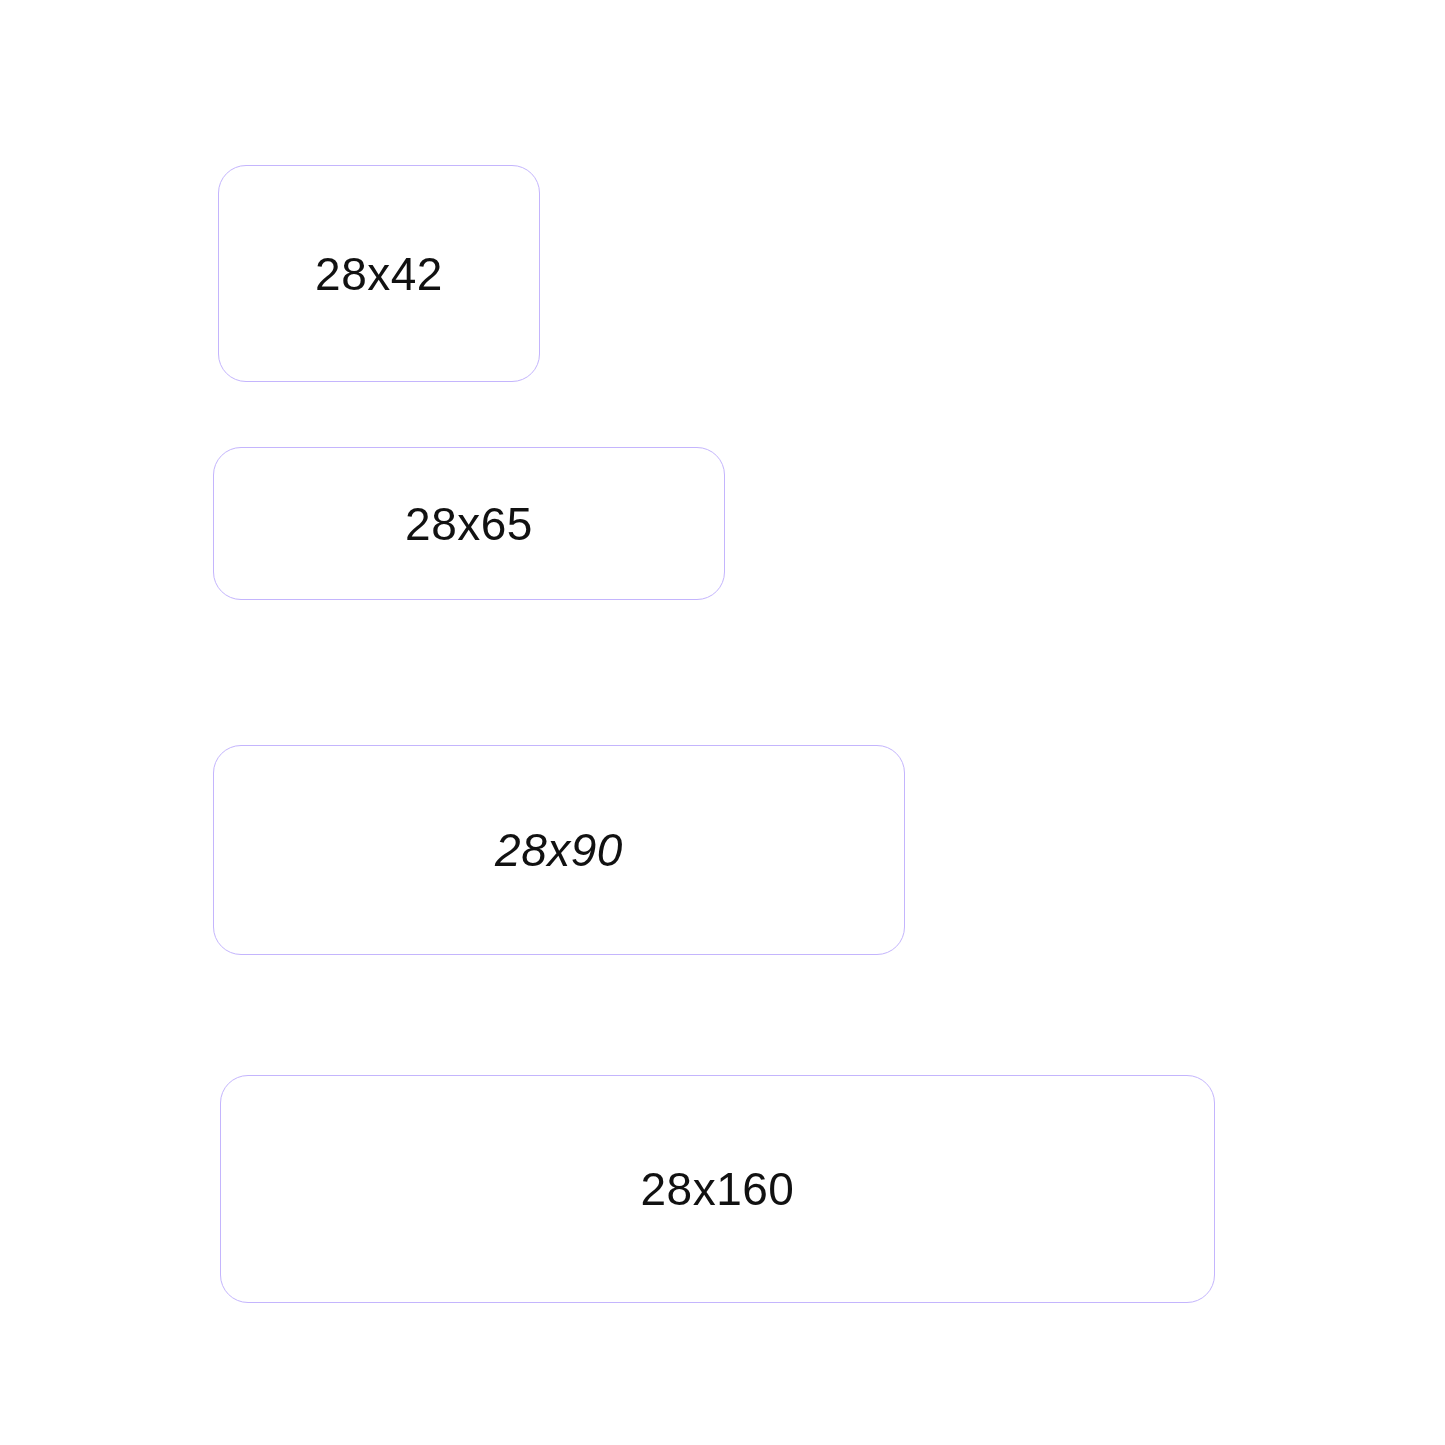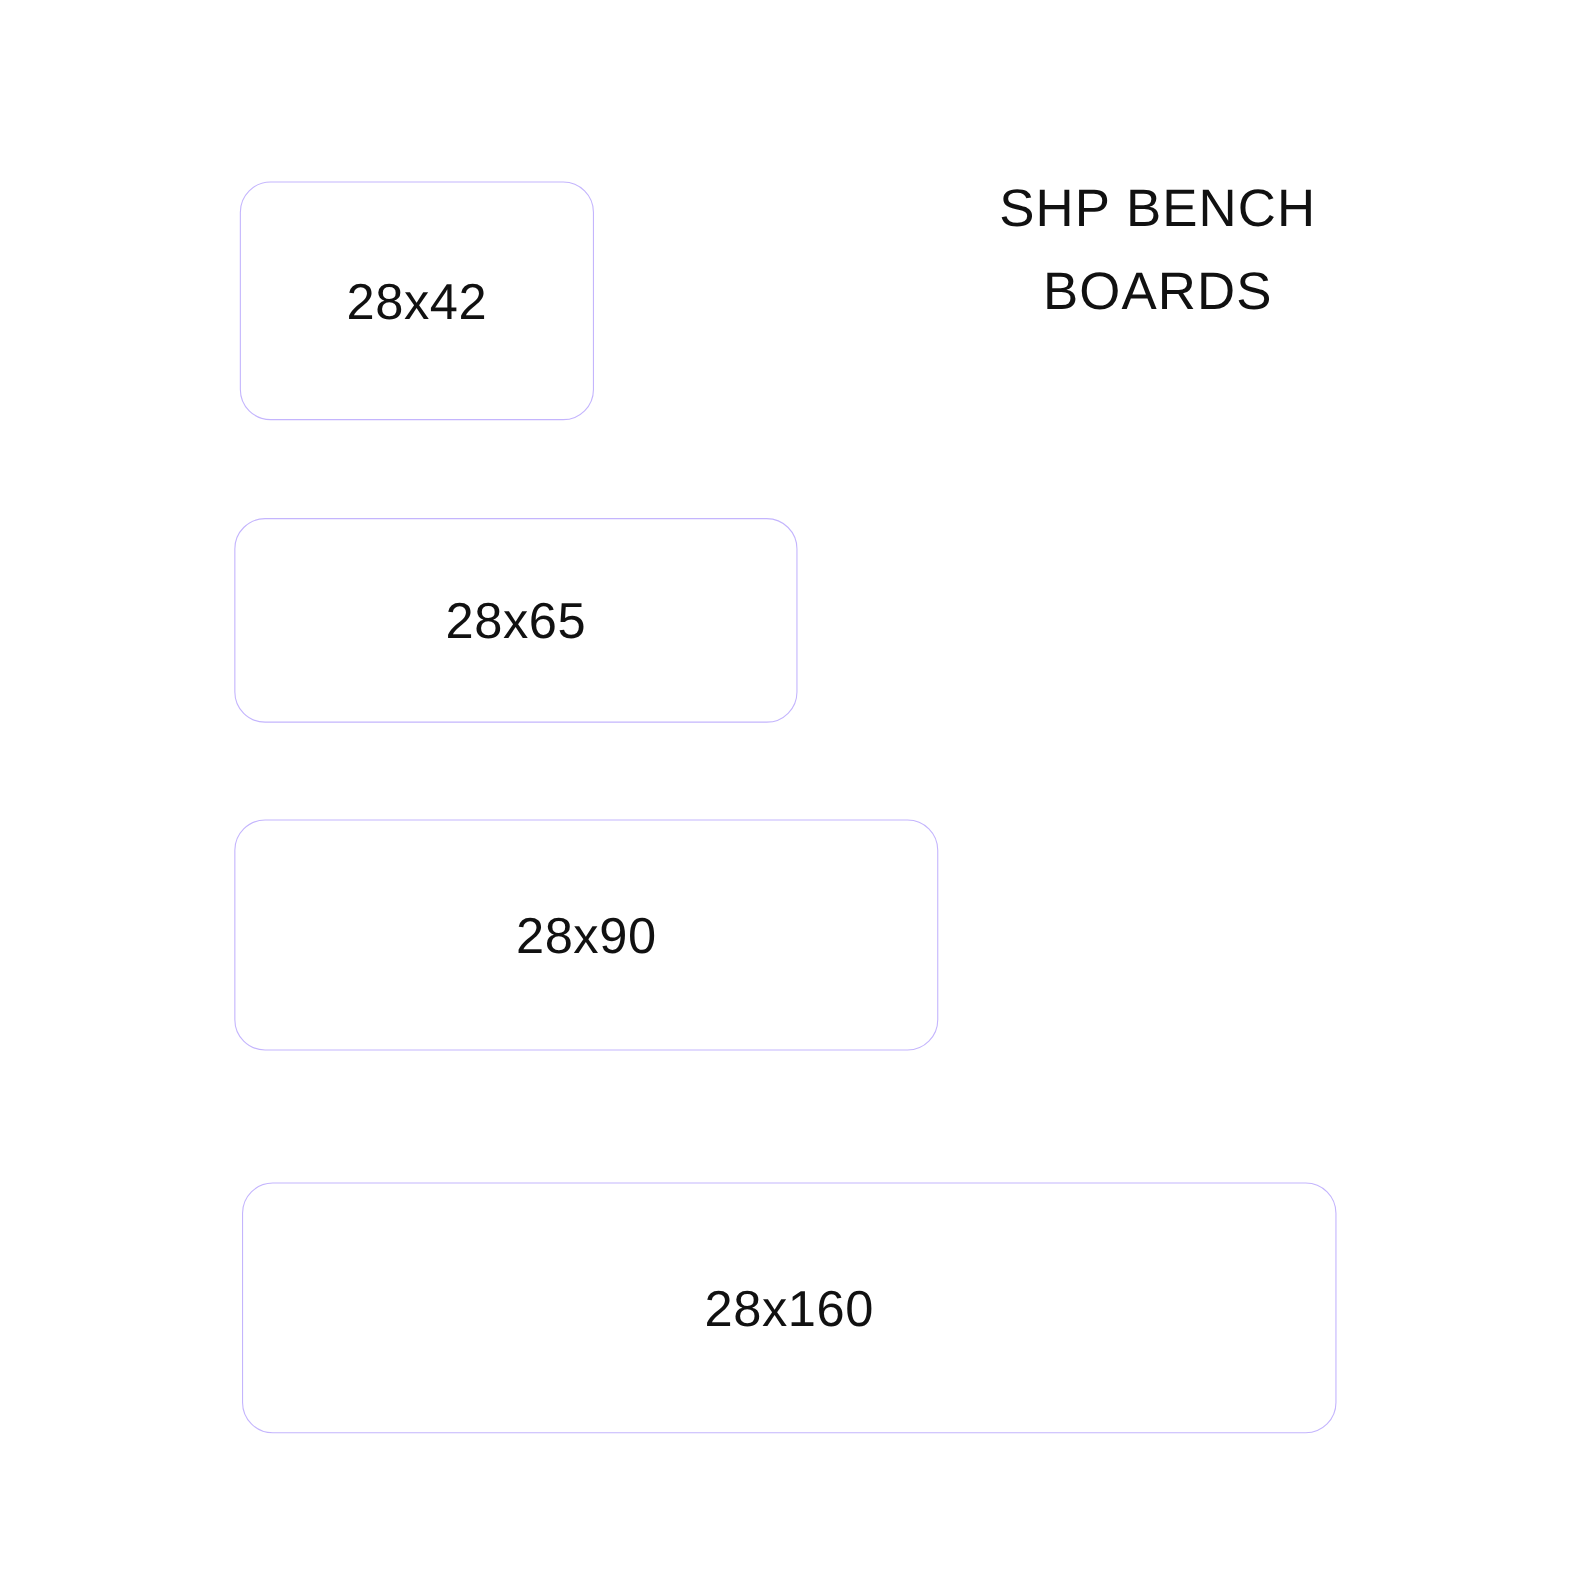--- a/index.html
+++ b/index.html
@@ -39,33 +39,29 @@
     align-items: center;
     justify-content: center;
   }
   .board-label {
     font-size: 46px;
     font-weight: 400;
     color: #111111;
     letter-spacing: 0.5px;
   }
   .board-1 { left: 218px; top: 165px; width: 322px; height: 217px; }
-  .board-2 { left: 213px; top: 471px; width: 512px; height: 186px; }
-  .board-3 { left: 213px; top: 745px; width: 640px; height: 210px; }
+  .board-2 { left: 213px; top: 447px; width: 512px; height: 153px; }
+  .board-3 { left: 213px; top: 745px; width: 692px; height: 210px; font-style: italic; }
   .board-4 { left: 220px; top: 1040px; width: 995px; height: 228px; margin-top: 35px; }
 </style>
 </head>
 <body>
 
 <div class="canvas">
 
-  <div class="title">
-    <div>SHP BENCH</div>
-    <div>BOARDS</div>
-  </div>
 
   <div class="board board-1">
     <span class="board-label">28x42</span>
   </div>
 
   <div class="board board-2">
     <span class="board-label">28x65</span>
   </div>
 
   <div class="board board-3">

